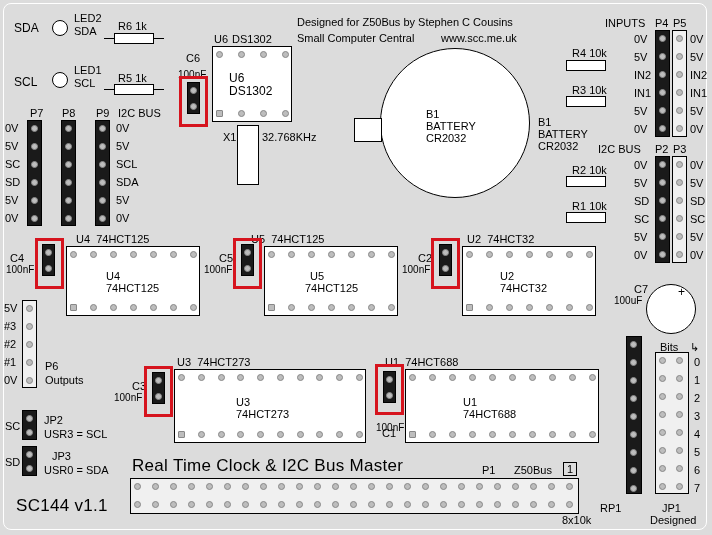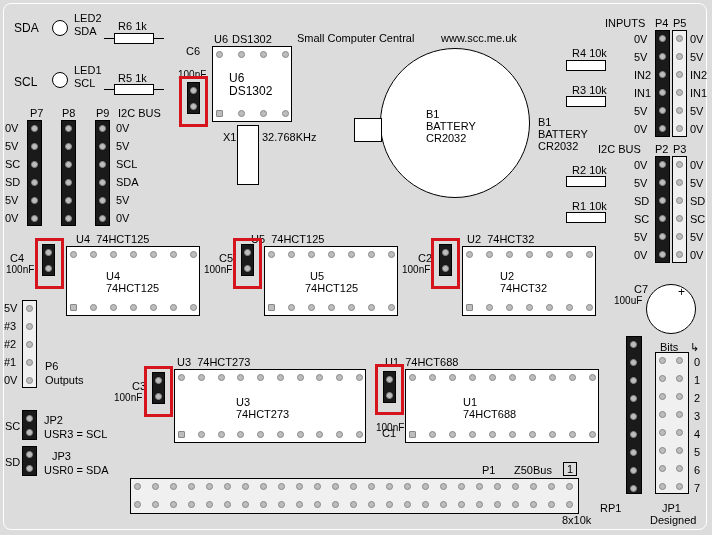--- a/index.html
+++ b/index.html
@@ -66,35 +66,36 @@
     </div>
   <div id="p9labels">
       <span class="t" style="left: 116px; top: 122px;">0V</span>
       <span class="t" style="left: 116px; top: 140px;">5V</span>
       <span class="t" style="left: 116px; top: 158px;">SCL</span>
       <span class="t" style="left: 116px; top: 176px;">SDA</span>
       <span class="t" style="left: 116px; top: 194px;">5V</span>
       <span class="t" style="left: 116px; top: 212px;">0V</span>
     </div>
 
-  <span class="t" style="left:186px;top:45px">C6</span>
+  <span class="t" style="left:186px;top:52px">C6</span>
   <span class="t t10" style="left:178px;top:69px">100nF</span>
   <div class="cap" style="left:187px;top:82px"></div>
   <div class="hl" style="left:179px;top:76px;width:29px;height:51px"></div>
 
   <span class="t" style="left:214px;top:33px">U6</span>
   <span class="t" style="left:232px;top:33px">DS1302</span>
   <div class="chip" style="left:212px;top:46px;width:80px;height:76px"></div>
   <span class="t t12" style="left:229px;top:72px">U6</span>
   <span class="t t12" style="left:229px;top:85px">DS1302</span>
 
   <span class="t" style="left:223px;top:131px">X1</span>
   <div class="chip" style="left:237px;top:125px;width:22px;height:60px"></div>
   <span class="t" style="left:262px;top:131px">32.768KHz</span>
 
+  <span class="t" style="left:297px;top:16px">Designed for Z50Bus by Stephen C Cousins</span>
   <span class="t" style="left:297px;top:32px">Small Computer Central</span>
   <span class="t" style="left:441px;top:32px">www.scc.me.uk</span>
 
   <div class="batt" style="left:380px;top:48px;width:150px;height:150px"></div>
   <div class="chip" style="left:354px;top:118px;width:28px;height:24px"></div>
   <span class="t" style="left:426px;top:108px">B1</span>
   <span class="t" style="left:426px;top:120px">BATTERY</span>
   <span class="t" style="left:426px;top:132px">CR2032</span>
   <span class="t" style="left:538px;top:116px">B1</span>
   <span class="t" style="left:538px;top:128px">BATTERY</span>
@@ -235,25 +236,27 @@
       <span class="t" style="left: 694px; top: 392px;">2</span>
       <span class="t" style="left: 694px; top: 410px;">3</span>
       <span class="t" style="left: 694px; top: 428px;">4</span>
       <span class="t" style="left: 694px; top: 446px;">5</span>
       <span class="t" style="left: 694px; top: 464px;">6</span>
       <span class="t" style="left: 694px; top: 482px;">7</span>
     </div>
   <span class="t" style="left:662px;top:502px">JP1</span>
   <span class="t" style="left:650px;top:514px">Designed</span>
 
+  <span class="t big" style="left:132px;top:456px">Real Time Clock &amp; I2C Bus Master</span>
   <span class="t" style="left:482px;top:464px">P1</span>
   <span class="t" style="left:514px;top:464px">Z50Bus</span>
   <span class="t" style="left:563px;top:462px;border:1px solid #000;padding:0 3px">1</span>
   <div class="hdr white" style="left:130px;top:478px;width:449px;height:36px"></div>
 
+  <span class="t big" style="left:16px;top:496px">SC144 v1.1</span>
 <div class="pin" style="left: 67px; top: 248px;"></div>
     <div class="pin sq" style="left: 67px; top: 301px;"></div>
     <div class="pin" style="left: 87px; top: 248px;"></div>
     <div class="pin" style="left: 87px; top: 301px;"></div>
     <div class="pin" style="left: 107px; top: 248px;"></div>
     <div class="pin" style="left: 107px; top: 301px;"></div>
     <div class="pin" style="left: 127px; top: 248px;"></div>
     <div class="pin" style="left: 127px; top: 301px;"></div>
     <div class="pin" style="left: 147px; top: 248px;"></div>
     <div class="pin" style="left: 147px; top: 301px;"></div>

